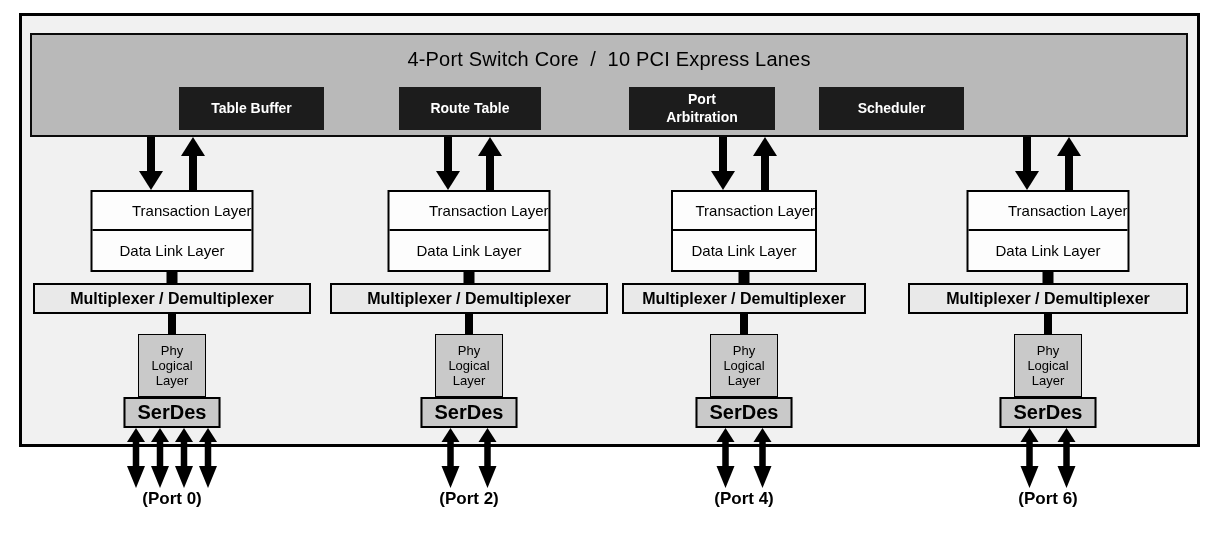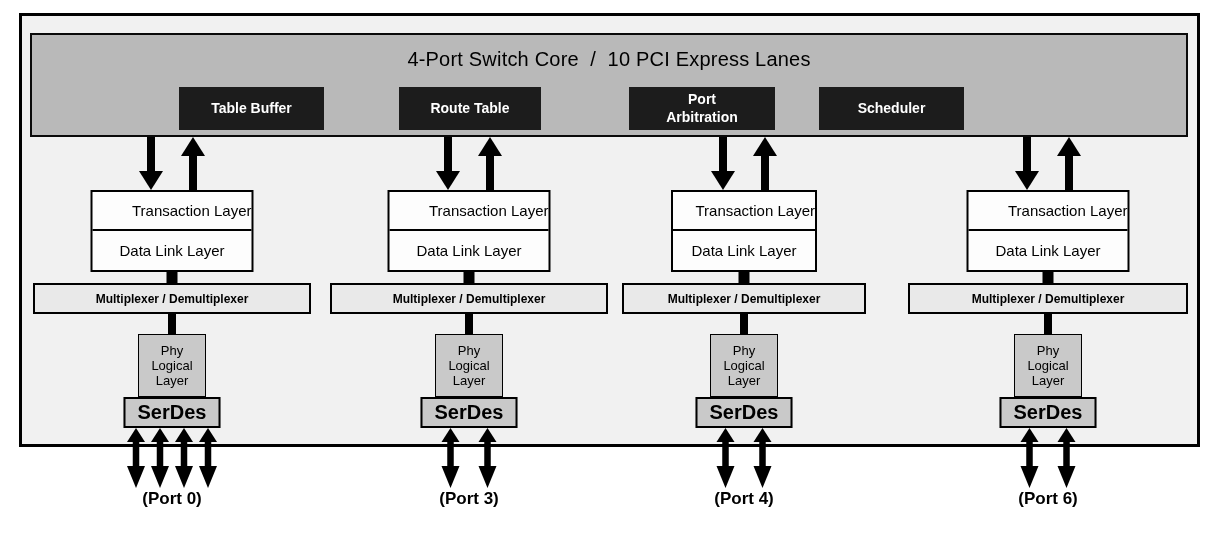--- a/index.html
+++ b/index.html
@@ -60,21 +60,21 @@
   .layer-box:first-child { border-bottom: 2px solid #000; justify-content: flex-end; }
 
   .stub { background: #000; }
   .stub1 { top: 134px; width: 11px; height: 13px; }
   .stub2 { top: 177px; width: 8px;  height: 21px; }
 
   .mux-box {
     top: 146px; width: 100%; height: 31px;
     border: 2px solid #000; background: var(--mux-box, #e9e9e9);
     display: flex; align-items: center; justify-content: center;
-    font-weight: 700; font-size: 12px; white-space: nowrap;
+    font-weight: 700; font-size: 16px; white-space: nowrap;
   }
   .phy-box {
     top: 197px; width: 68px; height: 63px;
     border: 1.5px solid #000; background: var(--phy-box, #c9c9c9);
     display: flex; align-items: center; justify-content: center;
     font-size: 13px; line-height: 15px; text-align: center; white-space: pre-line;
   }
   .serdes-box {
     top: 260px; width: 97px; height: 31px;
     border: 2px solid #000; background: var(--phy-box, #c9c9c9);
@@ -226,21 +226,21 @@
       <rect x="7.25" y="11" width="6.5" height="38" fill="#000"></rect>
       <polygon points="10.5,60 19.5,38 1.5,38" fill="#000"></polygon>
     </svg>
           <svg width="21" height="60" viewBox="0 0 21 60">
       <polygon points="10.5,0 19.5,14 1.5,14" fill="#000"></polygon>
       <rect x="7.25" y="11" width="6.5" height="38" fill="#000"></rect>
       <polygon points="10.5,60 19.5,38 1.5,38" fill="#000"></polygon>
     </svg>
         </div>
 
-      <div class="port-label cx">(Port 3)</div>
+      <div class="port-label cx">(Port 2)</div>
     </div>
       <div class="port-column">
       <div class="top-arrows cx">
         <svg width="24" height="53" viewBox="0 0 24 53">
           <rect x="8" y="0" width="8" height="36" fill="#000"></rect>
           <polygon points="0,34 24,34 12,53" fill="#000"></polygon>
         </svg>
         <svg width="24" height="53" viewBox="0 0 24 53">
           <polygon points="12,0 24,19 0,19" fill="#000"></polygon>
           <rect x="8" y="17" width="8" height="36" fill="#000"></rect>

